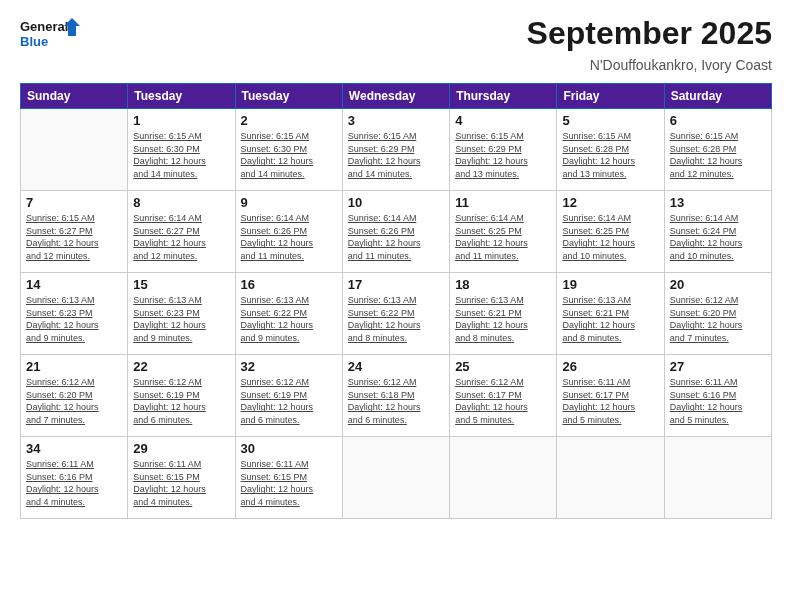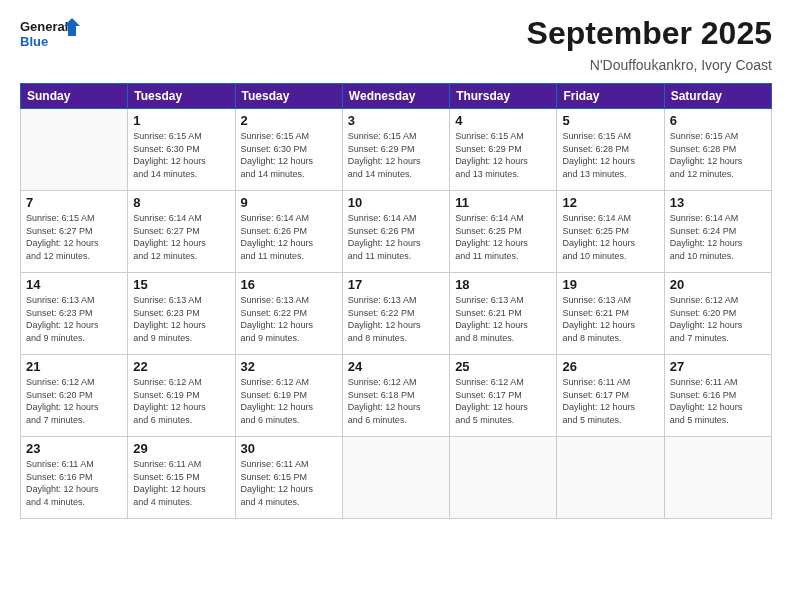--- a/index.html
+++ b/index.html
@@ -70,20 +70,21 @@
       font-size: 13px;
       font-weight: bold;
       color: #1a1a1a;
       display: block;
       margin-bottom: 2px;
     }
     .day-info {
       font-size: 9px;
       color: #444;
       line-height: 1.4;
+      text-decoration: underline;
     }
     .empty-cell {
       background: #f9f9f9;
     }
   </style>
 </head>
 <body>
 
 <div class="page">
   <div class="header">
@@ -306,21 +307,21 @@
           <td>
             <span class="day-num">27</span>
             <div class="day-info" style="white-space: pre-line;">Sunrise: 6:11 AM
 Sunset: 6:16 PM
 Daylight: 12 hours
 and 5 minutes.</div>
           </td>
         </tr>
         <tr>
           <td>
-            <span class="day-num">23</span>
+            <span class="day-num">34</span>
             <div class="day-info" style="white-space: pre-line;">Sunrise: 6:11 AM
 Sunset: 6:16 PM
 Daylight: 12 hours
 and 4 minutes.</div>
           </td>
           <td>
             <span class="day-num">29</span>
             <div class="day-info" style="white-space: pre-line;">Sunrise: 6:11 AM
 Sunset: 6:15 PM
 Daylight: 12 hours

